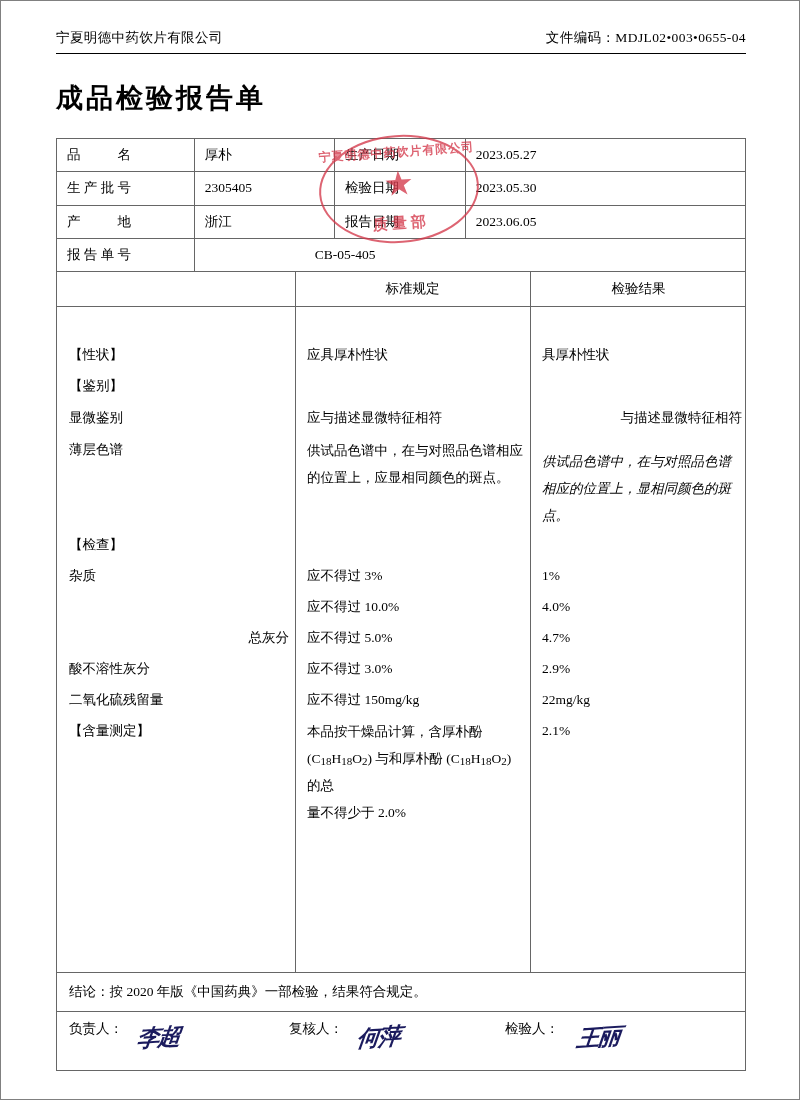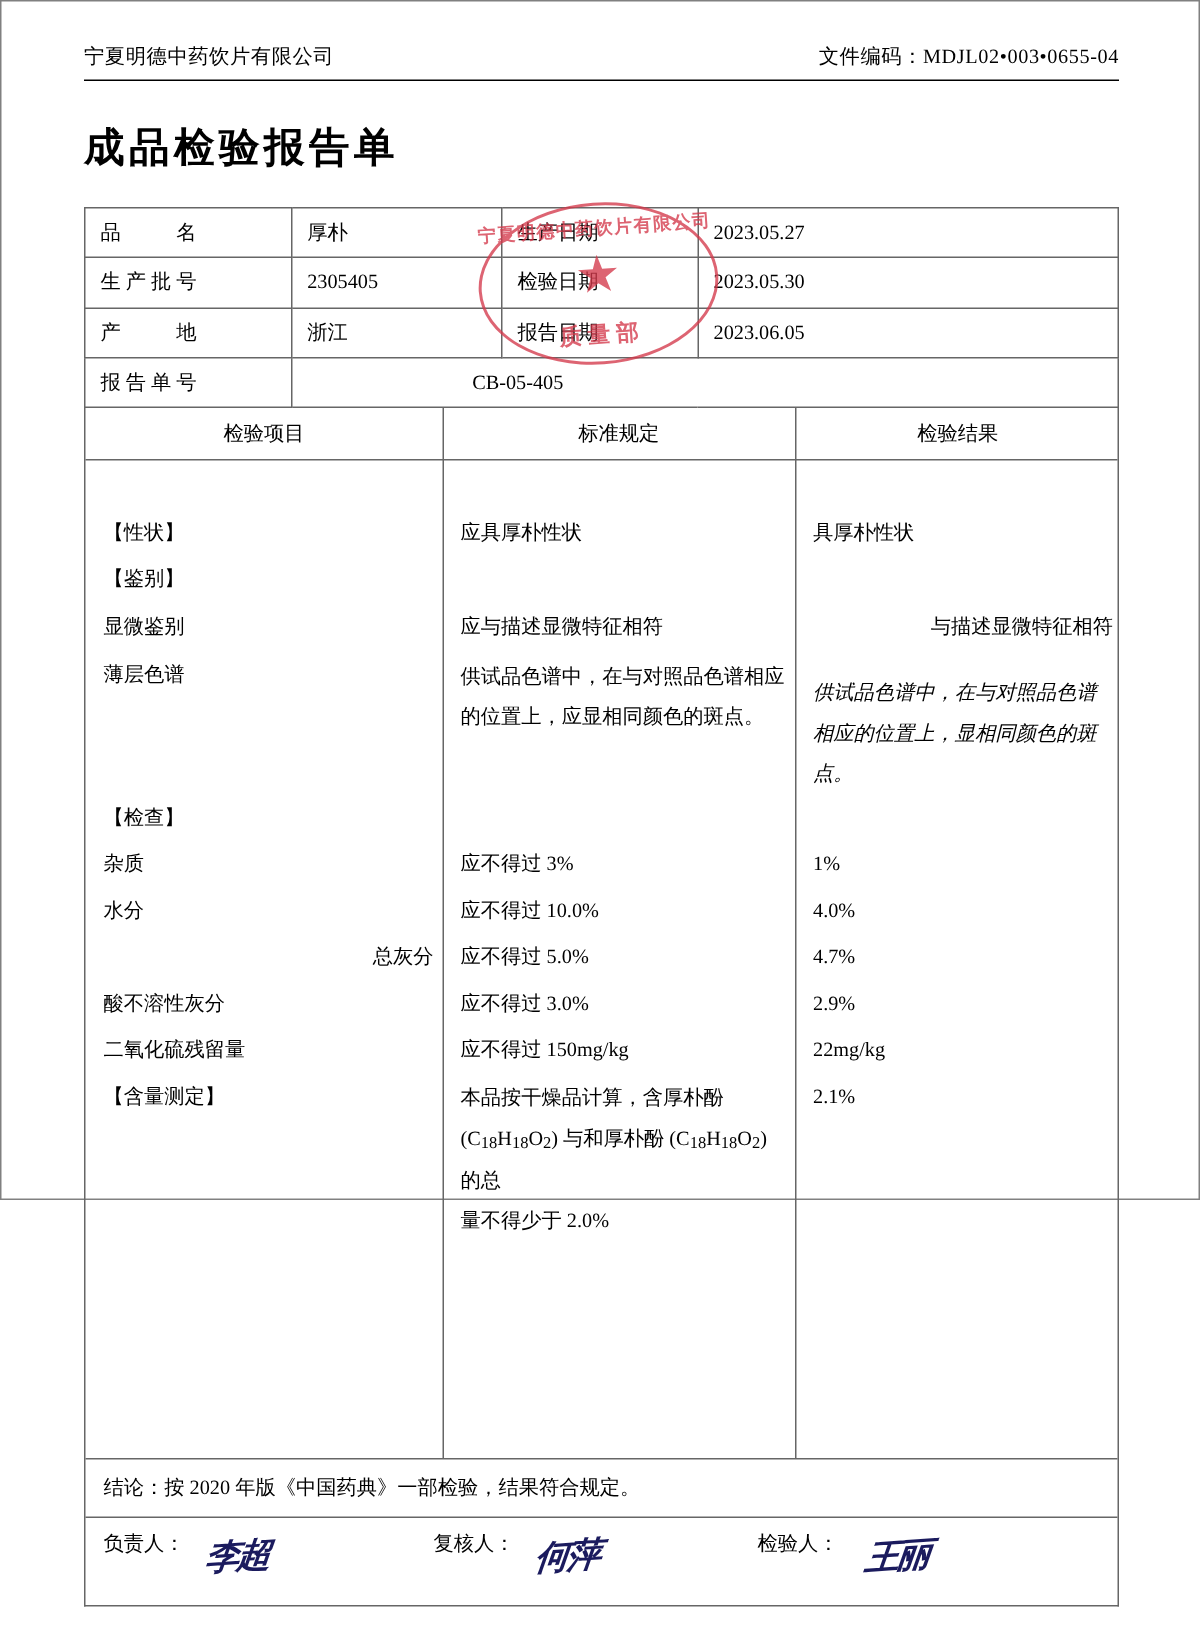--- a/index.html
+++ b/index.html
@@ -12,21 +12,21 @@
     background: #ffffff;
     font-family: "Liberation Serif", "DejaVu Serif", serif;
     color: #000000;
     position: relative;
     overflow: hidden;
   }
   .page {
     position: absolute;
     left: 0; top: 0;
     width: 800px;
-    height: 800px;
+    height: 1100px;
     box-sizing: border-box;
     border: 1px solid #808080;
   }
   .inner {
     position: absolute;
     left: 55px;
     top: 28px;
     width: 690px;
   }
   
@@ -273,21 +273,20 @@
             </td>
         </tr>
       </tbody>
     </table>
 
     <div style="position:relative;width:690px;border-left:1px solid #666;border-right:1px solid #666;border-bottom:1px solid #666;box-sizing:border-box;">
       <div class="resblock">
         <div class="vline v1"></div>
         <div class="vline v2"></div>
 
-        <div class="colhead a">检验项目</div>
         <div class="colhead b">标准规定</div>
         <div class="colhead c">检验结果</div>
 
         <div class="hline" style="top:34px;"></div>
 
         <div class="item col-a" style="top:70px;">【性状】</div>
         <div class="item col-b" style="top:70px;">应具厚朴性状</div>
         <div class="item col-c" style="top:70px;">具厚朴性状</div>
 
         <div class="item col-a" style="top:101px;">【鉴别】</div>
@@ -299,21 +298,20 @@
         <div class="item col-a" style="top:165px;">薄层色谱</div>
         <div class="item col-b" style="top:165px;line-height:2.0;">供试品色谱中，在与对照品色谱相应的位置上，应显相同颜色的斑点。</div>
         <div class="item col-c" style="top:176px;line-height:2.0;font-style:italic;">供试品色谱中，在与对照品色谱相应的位置上，显相同颜色的斑点。</div>
 
         <div class="item col-a" style="top:260px;">【检查】</div>
 
         <div class="item col-a" style="top:291px;">杂质</div>
         <div class="item col-b" style="top:291px;">应不得过 3%</div>
         <div class="item col-c" style="top:291px;">1%</div>
 
-        <div class="item col-a" style="top:322px;">水分</div>
         <div class="item col-b" style="top:322px;">应不得过 10.0%</div>
         <div class="item col-c" style="top:322px;">4.0%</div>
 
         <div class="item col-a" style="top:353px;text-align:right;">总灰分</div>
         <div class="item col-b" style="top:353px;">应不得过 5.0%</div>
         <div class="item col-c" style="top:353px;">4.7%</div>
 
         <div class="item col-a" style="top:384px;">酸不溶性灰分</div>
         <div class="item col-b" style="top:384px;">应不得过 3.0%</div>
         <div class="item col-c" style="top:384px;">2.9%</div>

